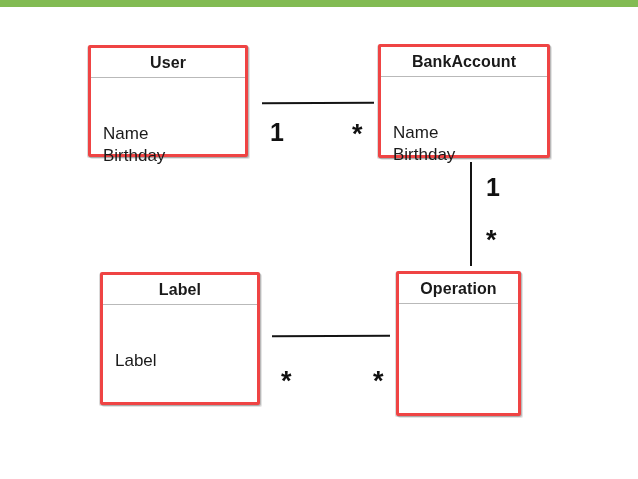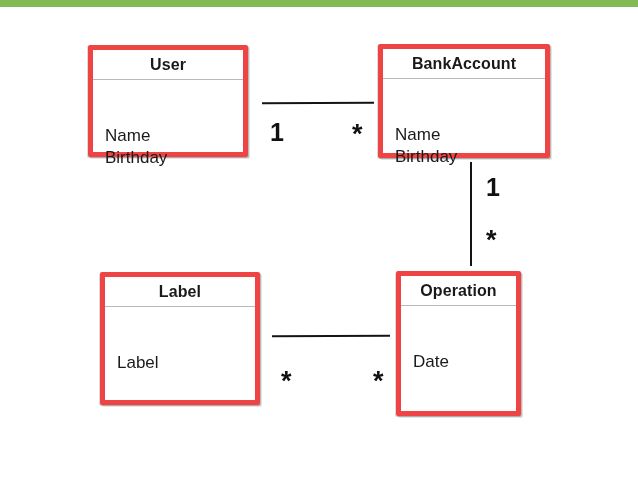--- a/index.html
+++ b/index.html
@@ -38,21 +38,21 @@
     left: 0; top: 0;
     width: 638px;
     height: 435px;
   }
 
   
   .uml-box {
     position: absolute;
     background: #ffffff;
     box-sizing: border-box;
-    border: 5px solid #ef4444;
+    border: 3px solid #ef4444;
     border-radius: 2px;
     box-shadow:
        1px 1px 0 0 rgba(150,150,150,0.55),
       -1px  1px 0 0 rgba(150,150,150,0.35),
        2px 2px 0 0 rgba(165,165,165,0.30);
     padding-left: 44px;
   }
   .uml-box .inner {
     position: absolute;
     left: 0; top: 0; right: 0; bottom: 0;
@@ -172,21 +172,20 @@
         <div class="uml-attrs">
           <div class="uml-attr">Label</div>
         </div>
       </div>
     </div>
 
     <div class="uml-box" id="box-operation">
       <div class="inner">
         <div class="uml-title">Operation</div>
         <div class="uml-attrs">
-          <div class="uml-attr">Date</div>
         </div>
       </div>
     </div>
 
     <div class="conn-h" id="conn-user-bank"></div>
     <div class="conn-v" id="conn-bank-op"></div>
     <div class="conn-h" id="conn-label-op"></div>
 
     <div class="mult one" id="mult-user-end">1</div>
     <div class="mult many" id="mult-bank-end">*</div>

